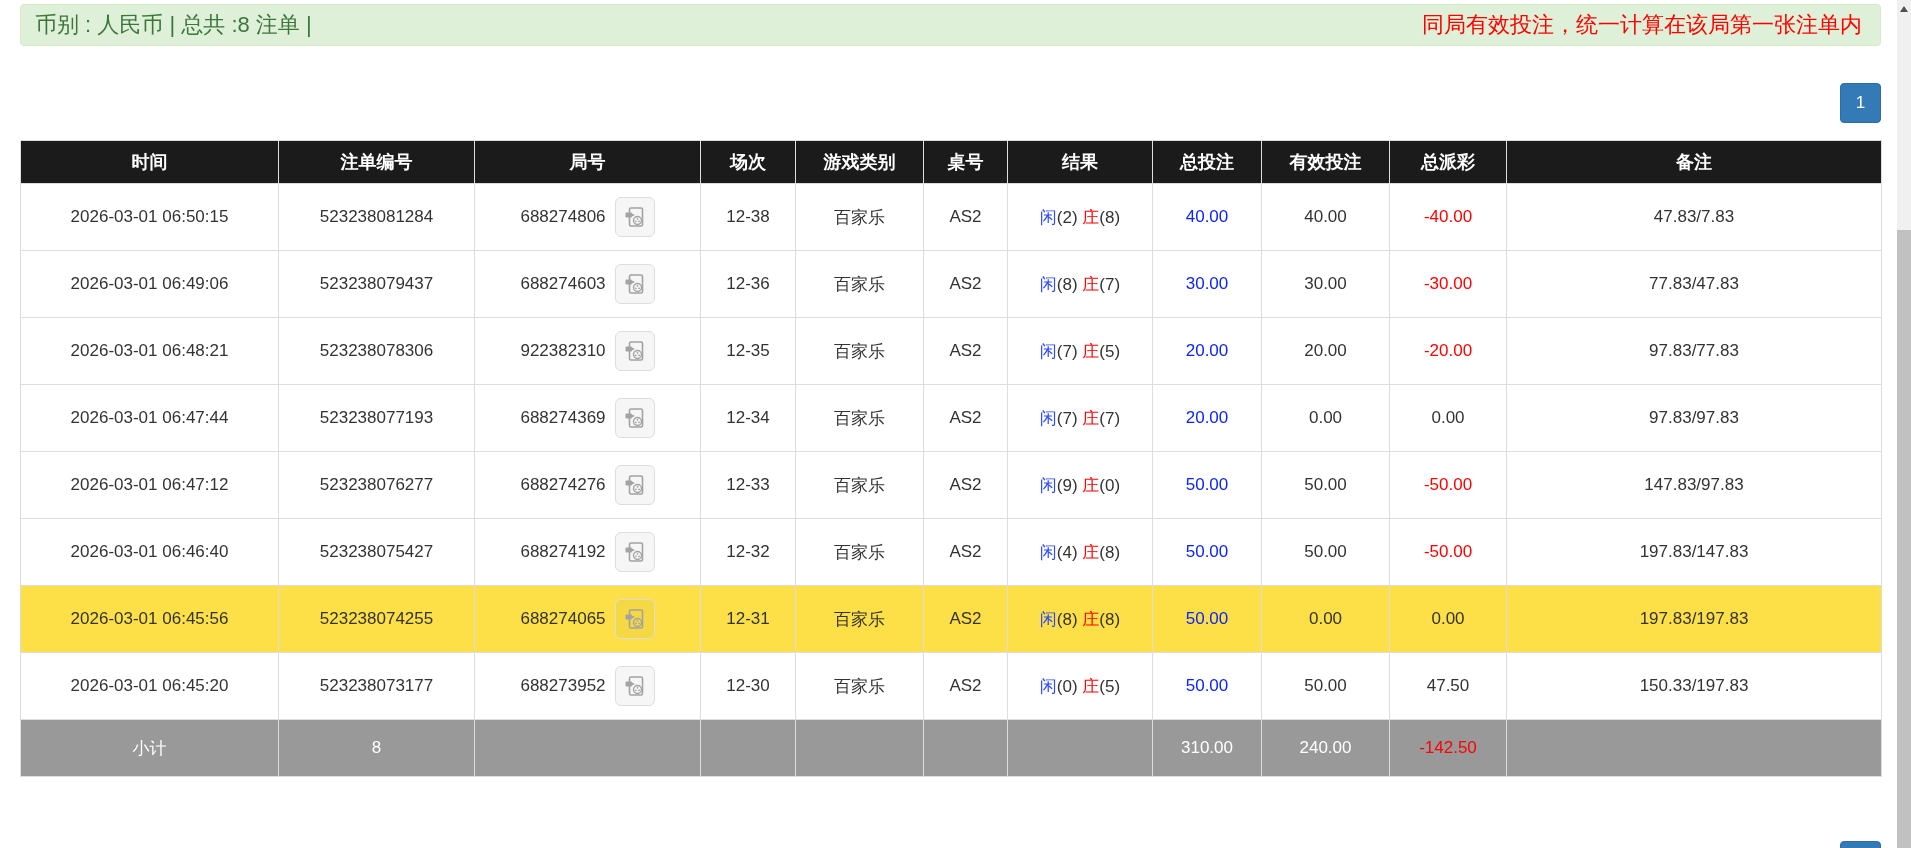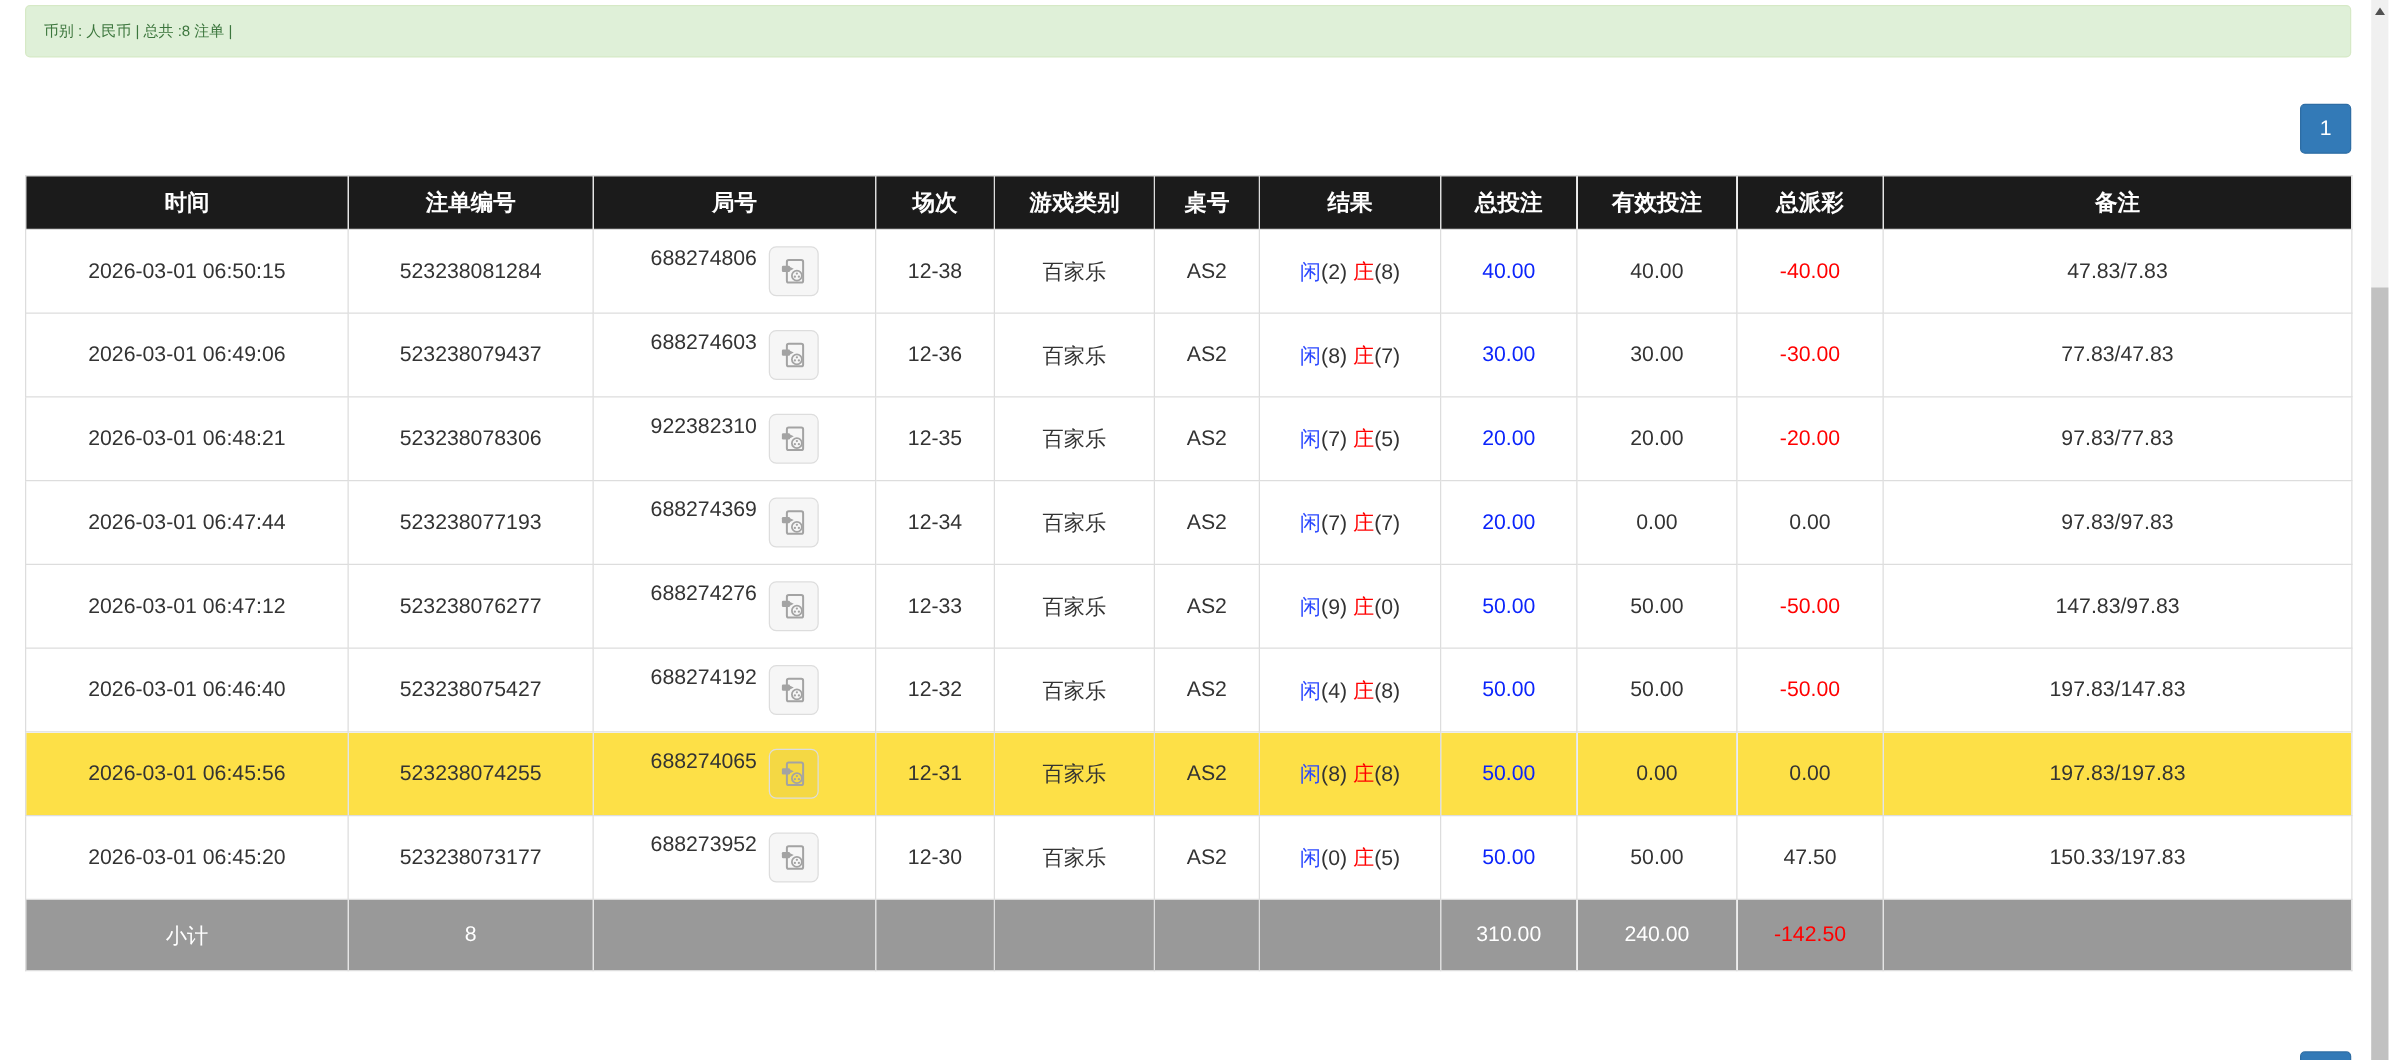--- a/index.html
+++ b/index.html
@@ -5,21 +5,21 @@
   * { margin:0; padding:0; box-sizing:border-box; }
   html,body { width:1911px; height:848px; background:#fff;
     font-family:"Liberation Sans","DejaVu Sans",sans-serif; }
   .page { position:relative; width:1911px; height:848px; overflow:hidden; background:#fff; }
   .content { position:absolute; left:20px; top:0; width:1861px; }
 
   
   .alert-bar { position:absolute; top:4px; left:0; width:1861px; height:42px;
     background:#dff0d8; border:1px solid #d6e9c6; border-radius:4px;
     display:flex; align-items:center; justify-content:space-between;
-    padding:0 18px 0 14px; font-size:12px; }
+    padding:0 18px 0 14px; font-size:22px; }
   .alert-left { color:#3c763d; }
   .alert-right { color:#ff0000; }
 
   
   .pager-btn { position:absolute; right:0; width:41px; height:40px;
     background:#337ab7; border:1px solid #2e6da4; border-radius:4px;
     color:#fff; font-size:17px; display:flex; align-items:center; justify-content:center;
     cursor:pointer; }
   .pager-top { top:83px; }
   .pager-bottom { top:841px; }
@@ -32,41 +32,42 @@
   thead th { background:#1b1b1b; color:#fff; font-weight:bold; font-size:18px; height:43px; }
   tbody td { height:67px; background:#fff; }
   tbody tr.highlight td { background:#fde047; }
   tfoot td { background:#999999; color:#fff; height:57px; }
   .blue { color:#0b24fb; cursor:pointer; }
   .neg { color:#ff0000; }
   .res-p { color:#2b48ff; }
   .res-b { color:#ff0000; }
 
   
-  .round-wrap { display:inline-flex; justify-content:center; gap:9px; }
+  .round-wrap { display:inline-flex; align-items:center; justify-content:center; gap:9px; }
   .video-btn { width:40px; height:40px; border:1px solid #ddd; border-radius:6px;
     background:rgba(0,0,0,0.035); display:inline-flex; align-items:center; justify-content:center;
     cursor:pointer; }
 
   
   .scrollbar { position:absolute; left:1897px; top:0; width:14px; height:848px; background:#f0f0f0; }
   .scroll-arrow-up { position:absolute; top:6px; left:3px; width:0; height:0;
     border-left:4px solid transparent; border-right:4px solid transparent;
     border-bottom:6px solid #515151; cursor:pointer; }
   .scroll-thumb { position:absolute; top:230px; left:0; width:14px; height:618px;
     background:#c1c1c1; cursor:pointer; }
 </style>
 </head>
 <body>
 
 <div class="page">
   <div class="content">
 
     <div class="alert-bar">
       <span class="alert-left">币别 : 人民币 | 总共 :8 注单 |</span>
+      <span class="alert-right">同局有效投注，统一计算在该局第一张注单内</span>
     </div>
 
     <div class="pager-btn pager-top">1</div>
 
     <table>
       <colgroup>
         <col style="width:258px">
           <col style="width:196px">
           <col style="width:226px">
         <col style="width:95px">

